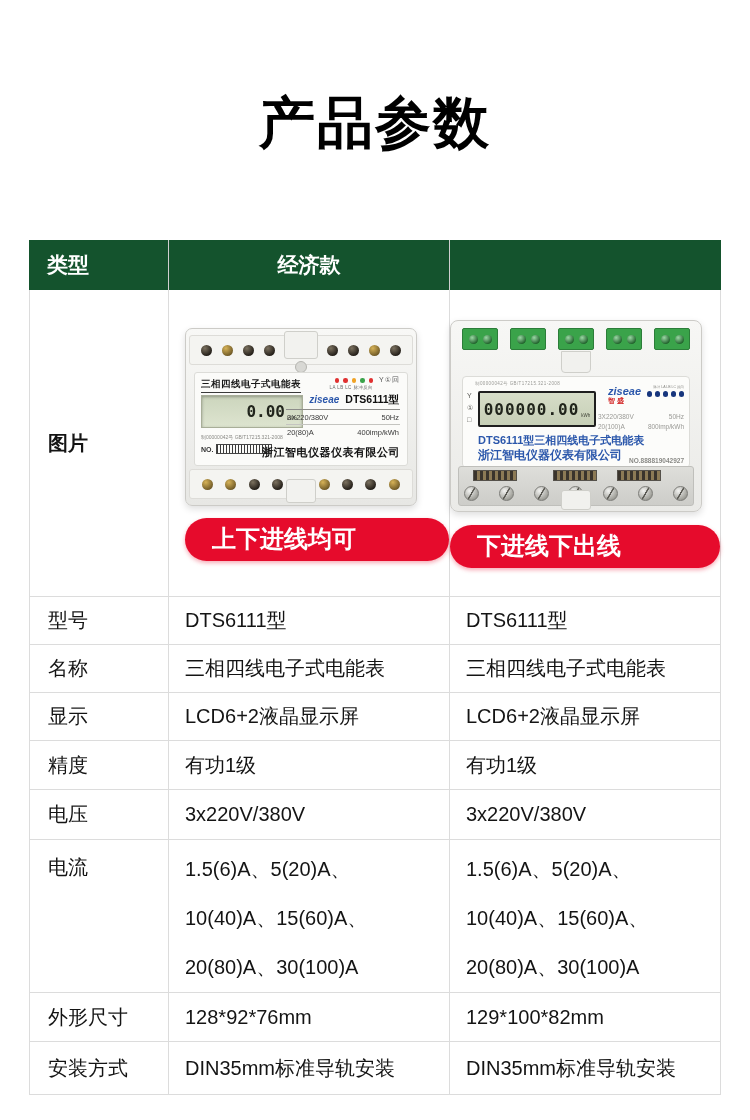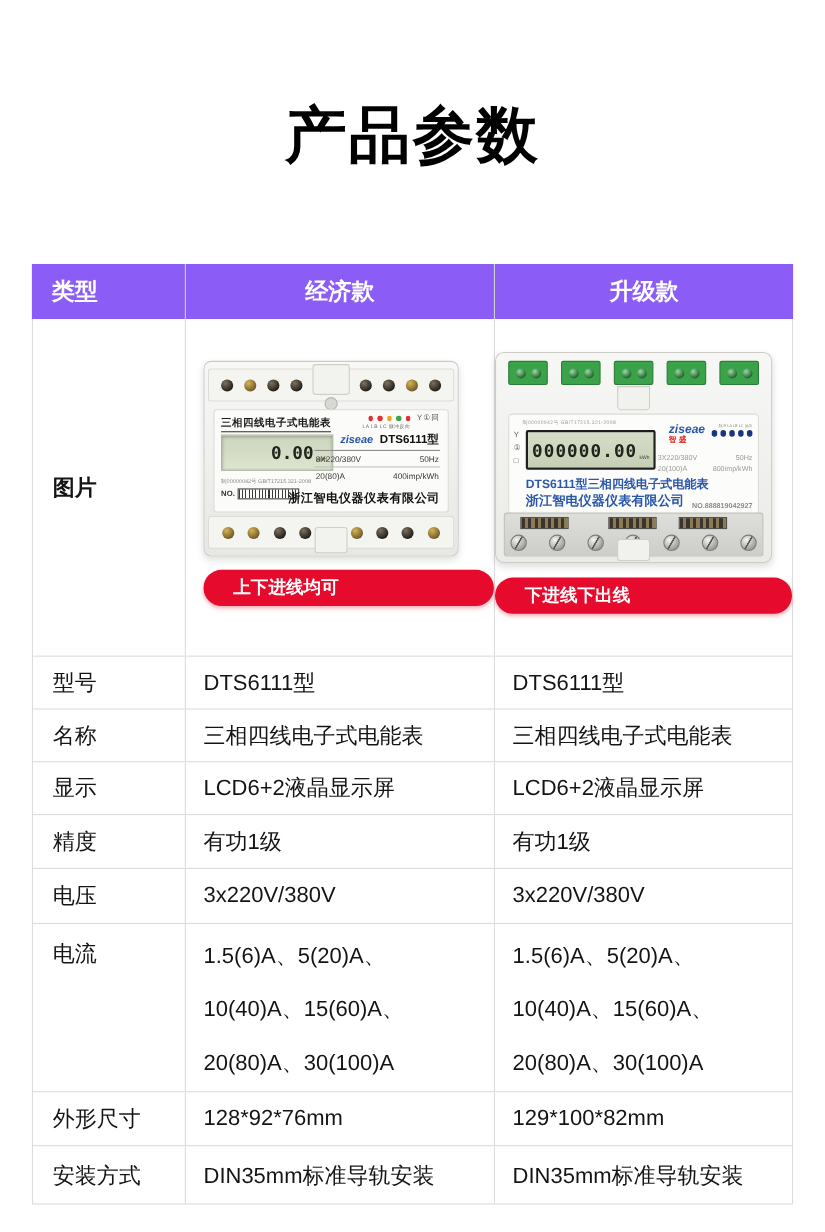--- a/index.html
+++ b/index.html
@@ -7,21 +7,21 @@
   body { width:750px; height:1120px; position:relative; overflow:hidden;
          font-family:"Liberation Sans","DejaVu Sans",sans-serif; color:#141414; }
 
   
   .page-title { position:absolute; top:86px; left:0; width:750px; text-align:center;
                 font-size:56px; font-weight:900; letter-spacing:2px; color:#000; }
 
   
   .spec-table { position:absolute; left:29px; top:240px; width:692px; }
   .thead { display:grid; grid-template-columns:140px 281px 271px; height:50px;
-           background:#8b5cf6; color:#fff; font-weight:700; font-size:21px; }
+           background:#14532d; color:#fff; font-weight:700; font-size:21px; }
   .thead .hc { display:flex; align-items:center; justify-content:center; }
   .thead .hc.first { justify-content:flex-start; padding-left:18px; }
   .thead .hc.mid, .thead .hc.first { border-right:1px solid #cfcfcf; }
 
   .tbody { border-left:1px solid #dcdcdc; border-right:1px solid #dcdcdc; width:692px; }
   .trow { display:grid; grid-template-columns:139px 281px 270px; align-items:center;
           border-bottom:1px solid #dcdcdc; }
   .trow .cell { height:100%; display:flex; align-items:center; }
   .trow .label { padding-left:18px; font-size:20px; border-right:1px solid #dcdcdc; }
   .trow .val   { padding-left:16px; font-size:20px; }
@@ -32,21 +32,21 @@
   .tall .label { padding-top:14px; }
   .tall .val { padding-top:5px; line-height:49px; padding-right:14px; display:block; }
 
   
   .img-row { height:307px; }
   .img-row .cell { align-items:stretch; }
   .img-row .label { display:flex; align-items:center;font-weight:bold; }
   .img-cell { display:flex; flex-direction:column; align-items:center; }
   .img-cell.eco { padding-top:38px; }
   .img-cell.up  { padding-top:30px; }
-  .pill-button { background:#e60b2c; color:#fff; font-weight:700; font-size:16px;
+  .pill-button { background:#e60b2c; color:#fff; font-weight:700; font-size:24px;
                  padding:7px 27px; border-radius:24px; line-height:1.2;
                  box-shadow:0 2px 4px rgba(230,11,44,.35); white-space:nowrap; }
   .img-cell.eco .pill-button { margin-top:12px; }
   .img-cell.up  .pill-button { margin-top:13px; }
   .img-note { margin-top:9px; font-size:14px; color:#2b2b2b; }
 
   
   .meter-eco { position:relative; width:232px; height:178px; }
   .eco-body { position:absolute; inset:0; border-radius:7px; border:1px solid #cccbc7;
               background:linear-gradient(#f8f8f6,#e7e7e4); box-shadow:0 3px 7px rgba(0,0,0,.13); }
@@ -141,21 +141,20 @@
 </head>
 <body>
 
 <div class="page-title">产品参数</div>
 
 <div class="spec-table">
 
   <div class="thead">
     <div class="hc first">类型</div>
     <div class="hc mid">经济款</div>
-    <div class="hc">升级款</div>
   </div>
 
   <div class="tbody">
 
     <div class="trow img-row">
       <div class="cell label">图片</div>
 
       <div class="cell val mid img-cell eco">
 
         <div class="meter-eco">

